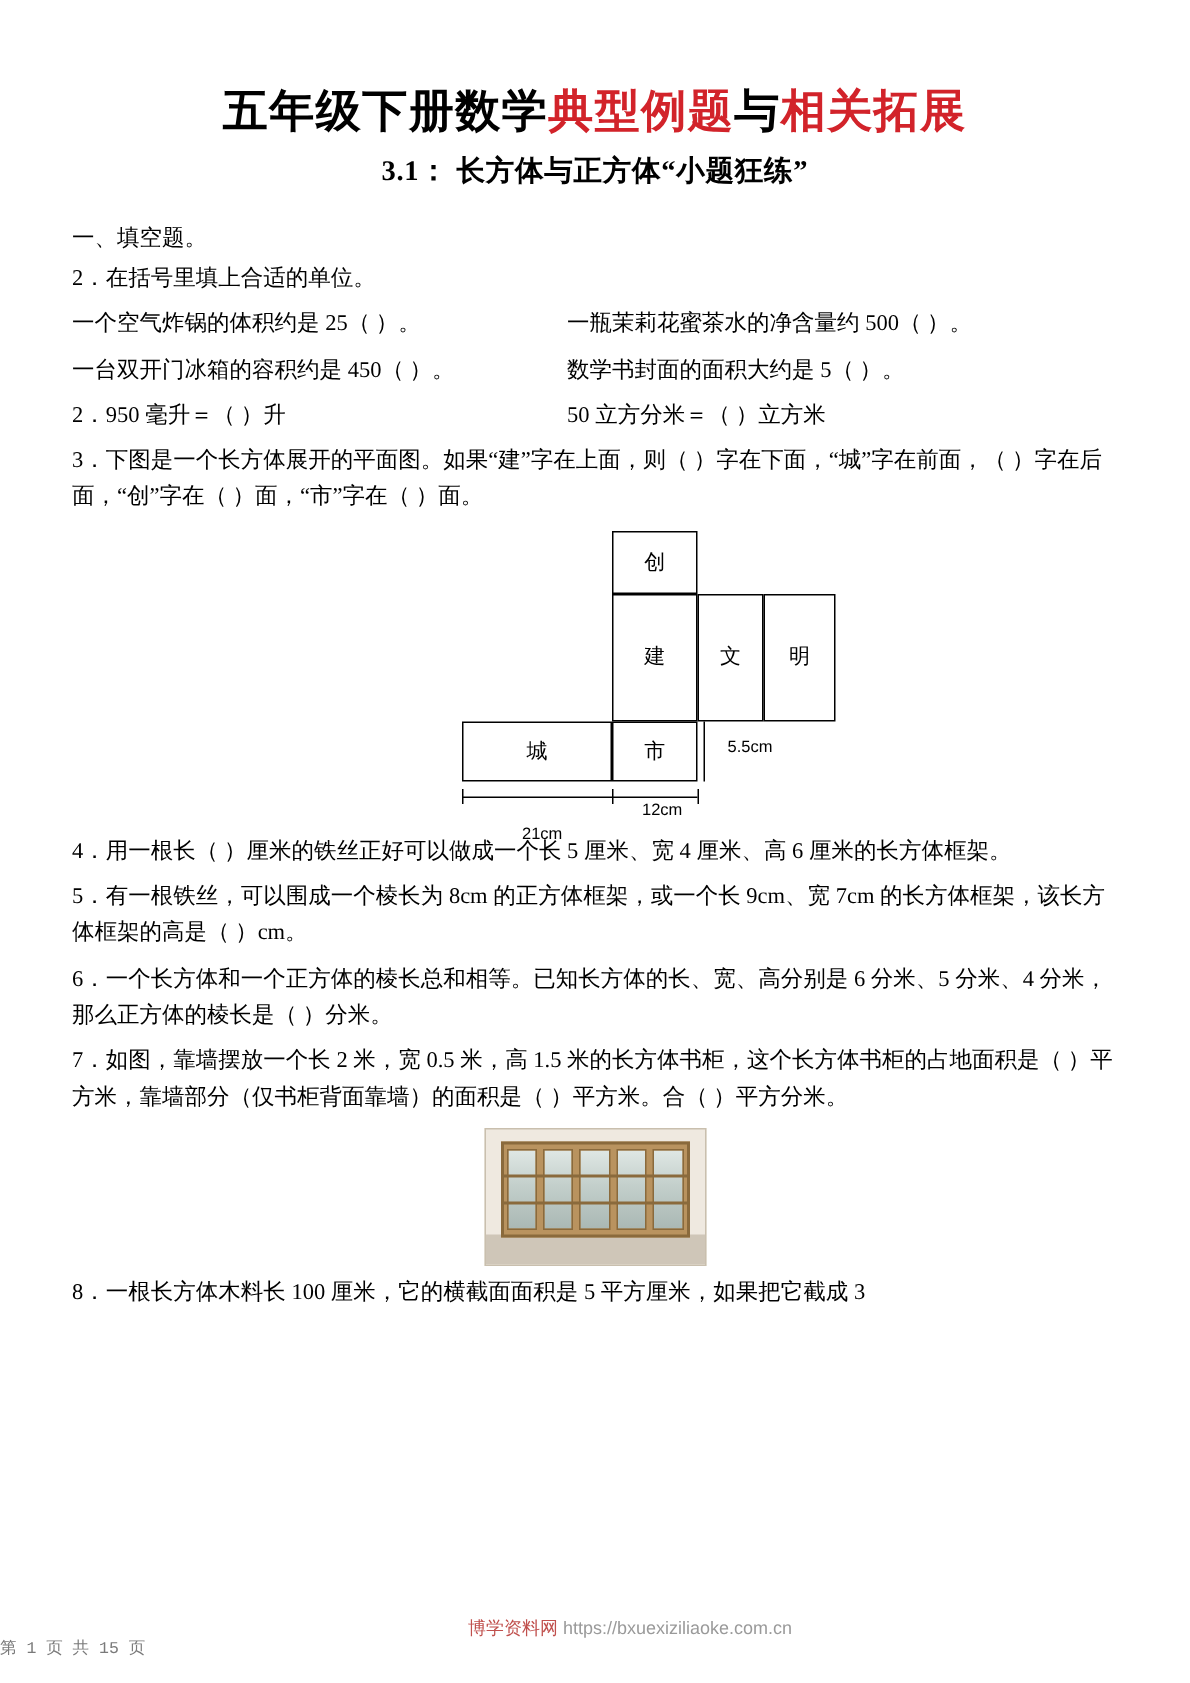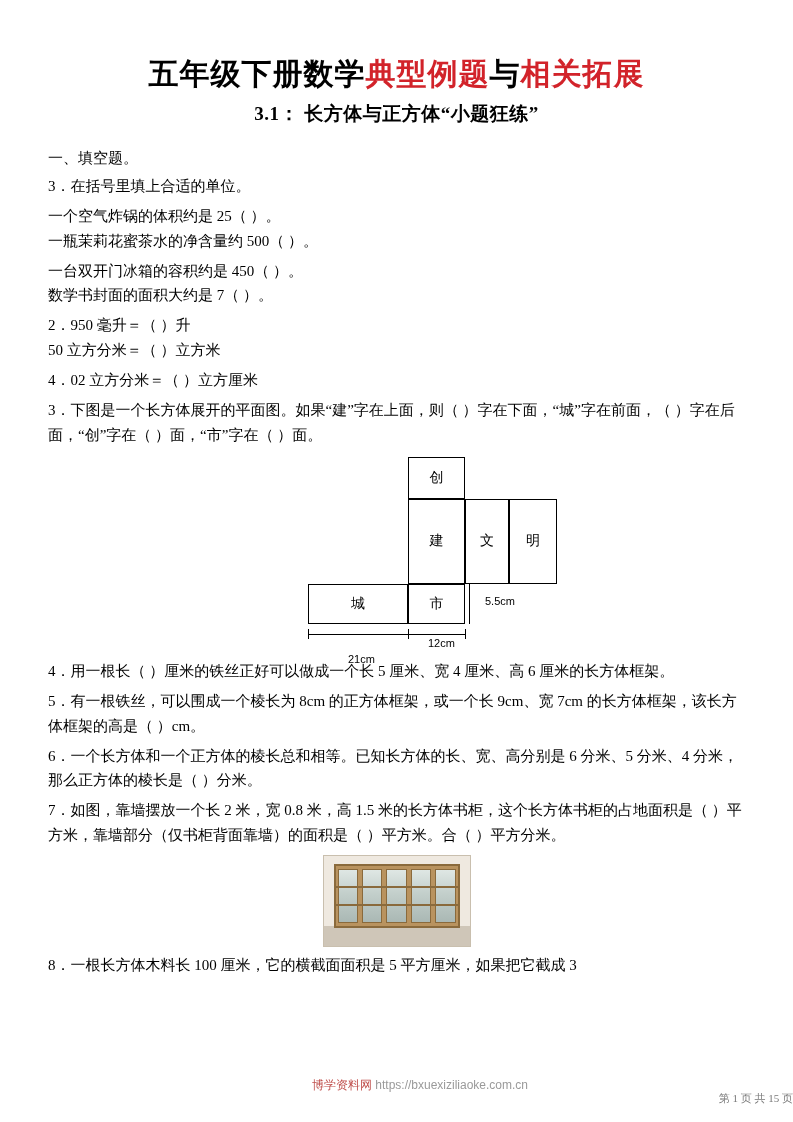--- a/index.html
+++ b/index.html
@@ -50,21 +50,20 @@
     font-size: 15px;
     line-height: 1.62;
     margin: 6px 0;
     text-align: left;
   }
   .two-col {
     display: flex;
     font-size: 15px;
     line-height: 1.62;
     margin: 6px 0;
-    flex-direction: column;
   }
   .two-col .c1 { width: 330px; }
   .two-col .c2 { flex: 1; }
 
   
   .net-wrap {
     position: relative;
     width: 100%;
     height: 196px;
     margin: 10px 0 6px 0;
@@ -141,24 +140,24 @@
     left: 12px; right: 12px;
     height: 2px;
     background: #8a6a3c;
   }
 
   .footer {
     position: absolute;
     left: 0;
     right: 0;
     bottom: 14px;
-    text-align: right;
+    text-align: left;
     font-size: 11px;
     color: #7a7a7a;
-    font-family: Liberation Serif, serif;
+    font-family: Liberation Mono, monospace;
   }
   .watermark {
     position: absolute;
     left: 0;
     right: 0;
     bottom: 26px;
     text-align: center;
     font-size: 12px;
     color: #9a9a9a;
     font-family: "Liberation Sans", sans-serif;
@@ -172,38 +171,37 @@
 <div class="page">
 
   <h1 class="title-main">
     <span class="black">五年级下册数学</span><span class="red">典型例题</span><span class="black">与</span><span class="red">相关拓展</span>
   </h1>
 
   <div class="title-sub">3.1： 长方体与正方体“小题狂练”</div>
 
   <div class="section-head">一、填空题。</div>
 
-  <div class="q">3．在括号里填上合适的单位。</div>
+  <div class="q">2．在括号里填上合适的单位。</div>
 
   <div class="two-col">
     <div class="c1">一个空气炸锅的体积约是 25（          ）。</div>
     <div class="c2">一瓶茉莉花蜜茶水的净含量约 500（        ）。</div>
   </div>
 
   <div class="two-col">
     <div class="c1">一台双开门冰箱的容积约是 450（          ）。</div>
-    <div class="c2">数学书封面的面积大约是 7（          ）。</div>
+    <div class="c2">数学书封面的面积大约是 5（          ）。</div>
   </div>
 
   <div class="two-col">
     <div class="c1">2．950 毫升＝（            ）升</div>
     <div class="c2">50 立方分米＝（             ）立方米</div>
   </div>
 
-  <div class="q">4．02 立方分米＝（            ）立方厘米</div>
 
   <div class="q">3．下图是一个长方体展开的平面图。如果“建”字在上面，则（            ）字在下面，“城”字在前面，（            ）字在后面，“创”字在（          ）面，“市”字在（           ）面。</div>
 
   <div class="net-wrap">
     <div class="net">
 
       <div class="cell" style="left:145px; top:0px; width:57px; height:42px;">创</div>
 
       <div class="cell" style="left:145px; top:42px; width:57px; height:85px;">建</div>
       <div class="cell" style="left:202px; top:42px; width:44px; height:85px;">文</div>
@@ -222,21 +220,21 @@
 
       <div class="dim-tick" style="left:202px; top:172px; height:10px;"></div>
       <div class="dim-line" style="left:145px; top:177px; width:57px;"></div>
       <div class="dim-label" style="left:152px; top:180px;">12cm</div>
     </div>
   </div>
 
   <div class="q">4．用一根长（              ）厘米的铁丝正好可以做成一个长 5 厘米、宽 4 厘米、高 6 厘米的长方体框架。</div>
   <div class="q">5．有一根铁丝，可以围成一个棱长为 8cm 的正方体框架，或一个长 9cm、宽 7cm 的长方体框架，该长方体框架的高是（                ）cm。</div>
   <div class="q">6．一个长方体和一个正方体的棱长总和相等。已知长方体的长、宽、高分别是 6 分米、5 分米、4 分米，那么正方体的棱长是（               ）分米。</div>
-  <div class="q">7．如图，靠墙摆放一个长 2 米，宽 0.8 米，高 1.5 米的长方体书柜，这个长方体书柜的占地面积是（            ）平方米，靠墙部分（仅书柜背面靠墙）的面积是（             ）平方米。合（             ）平方分米。</div>
+  <div class="q">7．如图，靠墙摆放一个长 2 米，宽 0.5 米，高 1.5 米的长方体书柜，这个长方体书柜的占地面积是（            ）平方米，靠墙部分（仅书柜背面靠墙）的面积是（             ）平方米。合（             ）平方分米。</div>
 
   <div class="photo-wrap">
     <div class="bookcase">
       <div class="bc-floor"></div>
       <div class="bc-body">
         <div class="bc-door"></div>
         <div class="bc-door"></div>
         <div class="bc-door"></div>
         <div class="bc-door"></div>
         <div class="bc-door"></div>

